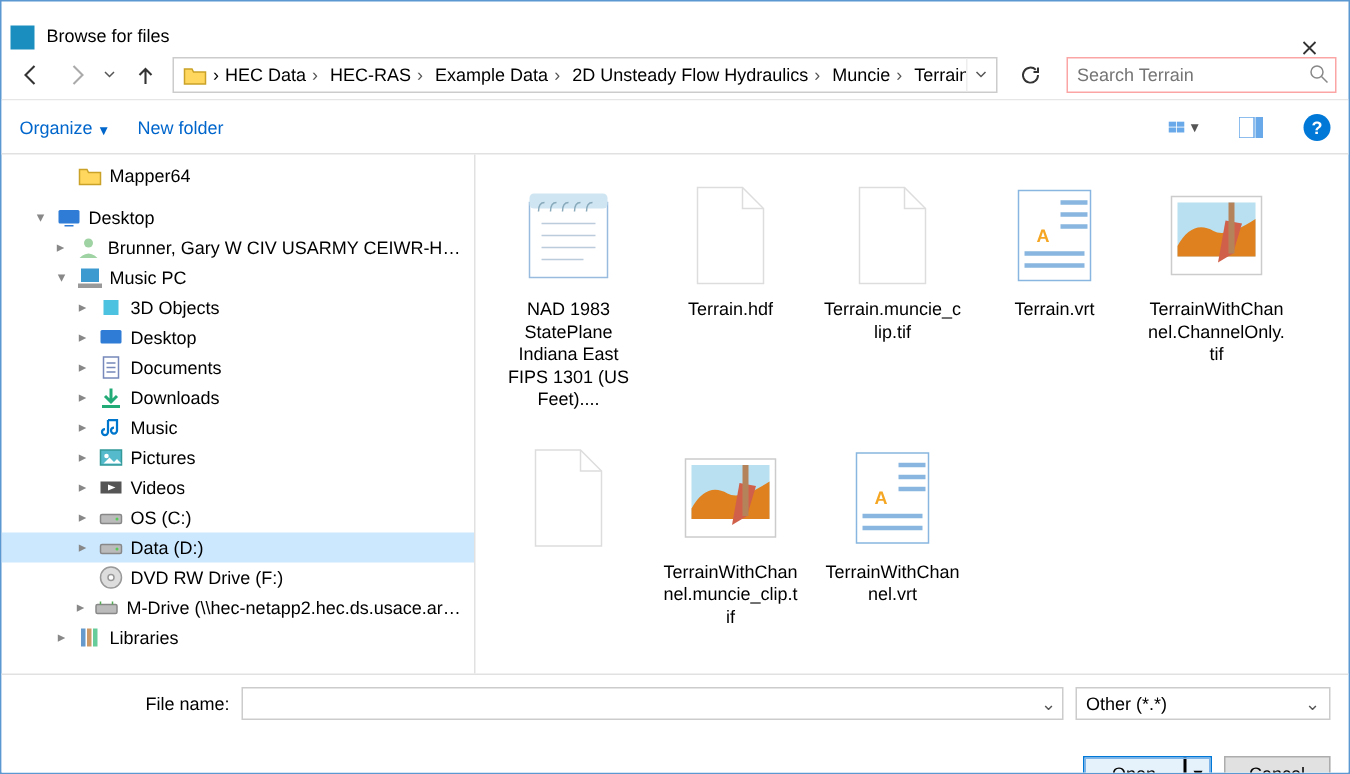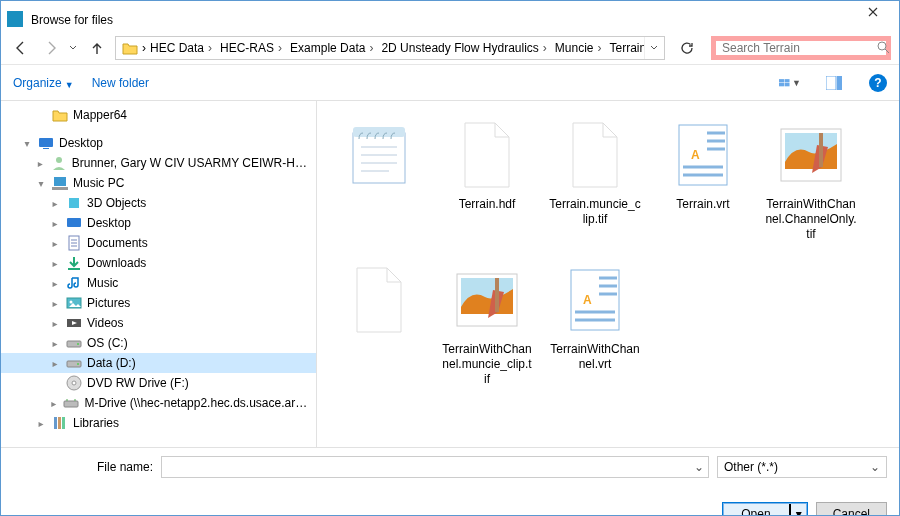--- a/index.html
+++ b/index.html
@@ -1,32 +1,32 @@
 <!DOCTYPE html>
 <html><head>
 <meta charset="utf-8">
 <style>
 *{box-sizing:border-box;margin:0;padding:0;font-family:"Segoe UI",Tahoma,sans-serif;font-size:12px}
 body{background:#fff;width:900px;height:516px;border:1px solid #5b98d1;position:relative;overflow:hidden}
-.titlebar{height:30px;display:flex;align-items:flex-end;padding:4px 6px}
+.titlebar{height:30px;display:flex;align-items:flex-start;padding:16px 6px}
 .titlebar .app-icon{width:16px;height:16px;background:#1a8fbf;margin-right:8px}
 .titlebar .title{flex:1;color:#000}
 .titlebar .close{width:40px;height:30px;display:flex;align-items:center;justify-content:center;cursor:pointer}
 .titlebar .close svg{width:10px;height:10px}
 .navbar{height:34px;border-bottom:1px solid #e6e6e6;display:flex;align-items:center;padding:0 8px;gap:6px}
 .nav-btn{width:24px;height:24px;display:flex;align-items:center;justify-content:center;cursor:pointer;color:#333}
 .nav-btn.disabled{color:#aaa;cursor:default}
 .dropdown-tiny{width:10px;color:#555}
 .crumb-bar{flex:1;height:24px;border:1px solid #ccc;display:flex;align-items:center;padding:0 2px;gap:0;overflow:hidden}
 .crumb-bar .folder-icon{width:16px;height:16px;margin:0 4px}
 .crumb{height:100%;display:flex;align-items:center;padding:0 4px;cursor:pointer;white-space:nowrap}
 .crumb .chev{margin-left:4px;color:#555}
 .crumb-drop{width:18px;height:100%;display:flex;align-items:center;justify-content:center;border-left:1px solid #eee}
 .refresh-btn{width:24px;height:24px;display:flex;align-items:center;justify-content:center;cursor:pointer;margin-left:4px}
-.search-box{width:180px;height:24px;border:5px solid #fca5a5;display:flex;align-items:center;padding:0 6px;margin-left:6px}
+.search-box{width:180px;height:24px;border:1px solid #fca5a5;display:flex;align-items:center;padding:0 6px;margin-left:6px}
 .search-box input{border:none;outline:none;flex:1;color:#888}
 .search-box .lens{color:#888}
 .toolbar{height:36px;border-bottom:1px solid #e1e1e1;display:flex;align-items:center;padding:0 12px;gap:18px;background:#fff}
 .tool{color:#0066cc;cursor:pointer;display:flex;align-items:flex-end;gap:3px}
 .tool .caret{font-size:9px;color:#0066cc}
 .toolbar .spacer{flex:1}
 .view-ic{width:22px;height:22px;display:flex;align-items:center;justify-content:center;cursor:pointer;margin-left:4px}
 .help-ic{width:18px;height:18px;border-radius:50%;background:#0078d7;color:#fff;display:flex;align-items:center;justify-content:center;font-weight:bold;cursor:pointer;margin-left:6px}
 .body{display:flex;height:346px}
 .tree{width:316px;border-right:1px solid #e1e1e1;overflow:auto;padding:4px 0}
@@ -335,20 +335,21 @@
     <div class="grid" id="grid">
         <div class="item">
           <div class="thumb">
             <svg width="72" height="72" viewBox="0 0 72 72">
               <rect x="10" y="14" width="52" height="50" fill="#fff" stroke="#9bd"></rect>
               <rect x="10" y="8" width="52" height="10" rx="3" fill="#cfe5f2"></rect>
               <path d="M16 20 q 0 -6 4 -6 M24 20 q 0 -6 4 -6 M32 20 q 0 -6 4 -6 M40 20 q 0 -6 4 -6 M48 20 q 0 -6 4 -6" stroke="#8ab" fill="none"></path>
               <path d="M18 28 h36 M18 36 h36 M18 44 h36 M18 52 h28" stroke="#bcd"></path>
             </svg>
           </div>
+          <div class="lbl">NAD 1983 StatePlane Indiana East FIPS 1301 (US Feet)....</div>
         </div>
         <div class="item">
           <div class="thumb">
             <svg width="56" height="72" viewBox="0 0 56 72">
               <path d="M6 4 h30 l14 14 v50 h-44 z" fill="#fff" stroke="#ddd"></path>
               <path d="M36 4 v14 h14" fill="none" stroke="#ddd"></path>
             </svg>
           </div>
           <div class="lbl">Terrain.hdf</div>
         </div>

